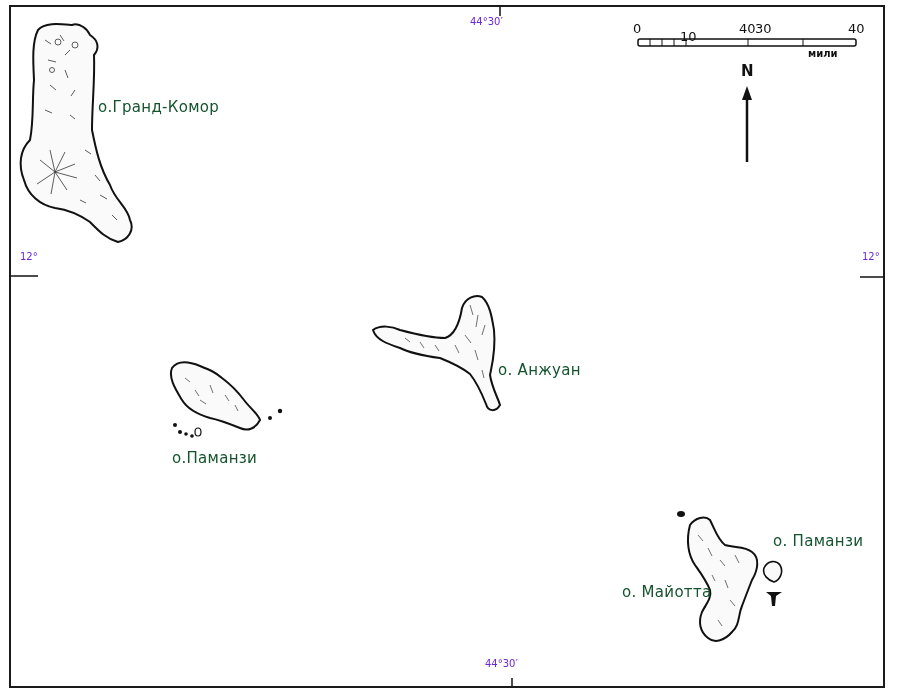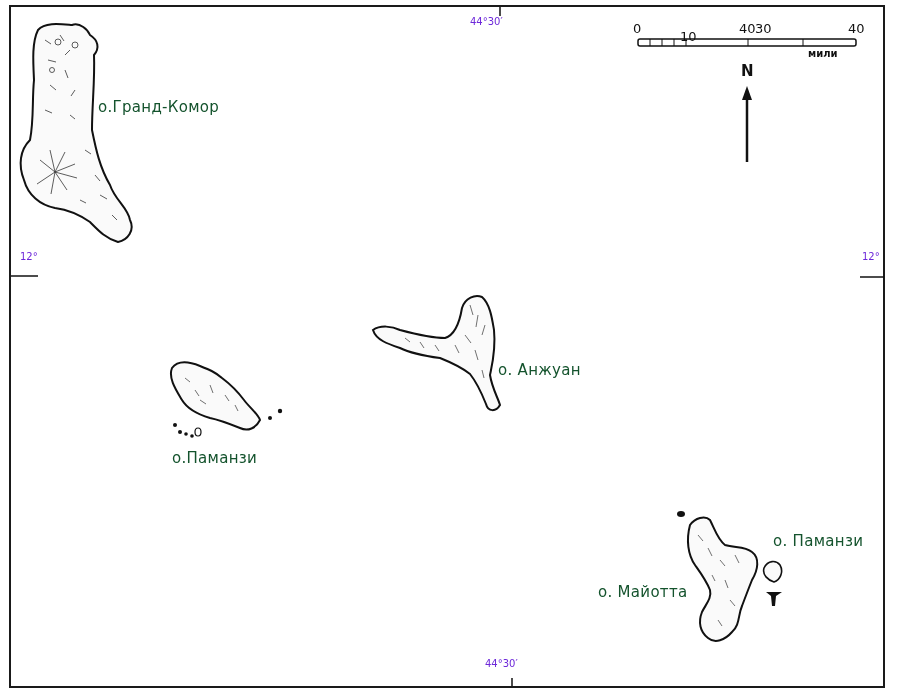--- a/index.html
+++ b/index.html
@@ -115,14 +115,14 @@
 <div class="scale-num" style="left:739px;top:21px;">40</div>
 <div class="scale-num" style="left:755px;top:21px;text-align:center;">30</div>
 <div class="scale-num" style="left:848px;top:21px;">40</div>
 <div class="miles" style="left:808px;top:48px;">мили</div>
 
 <div class="north" style="left:741px;top:62px;">N</div>
 
 <div class="lbl" style="left:98px;top:98px;">о.Гранд-Комор</div>
 <div class="lbl" style="left:498px;top:333px;margin-top:28px;">о. Анжуан</div>
 <div class="lbl" style="left:172px;top:449px;">о.Паманзи</div>
-<div class="lbl" style="left:598px;top:583px;">о. Майотта</div>
+<div class="lbl" style="left:622px;top:583px;">о. Майотта</div>
 <div class="lbl" style="left:773px;top:532px;text-align:right;">о. Паманзи</div>
 
 </body></html>

